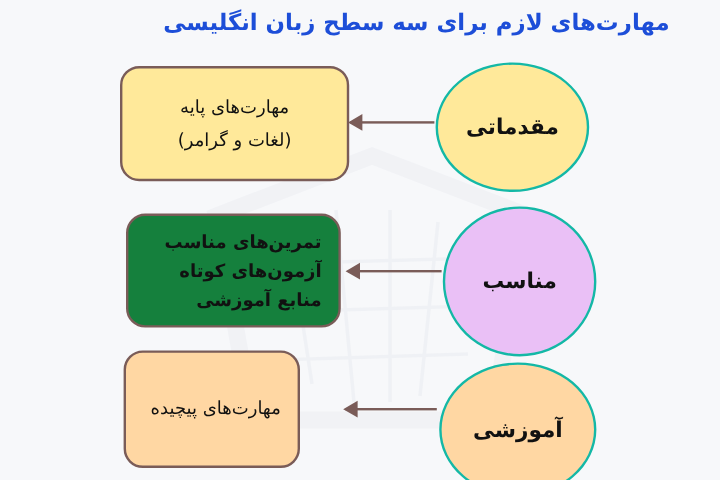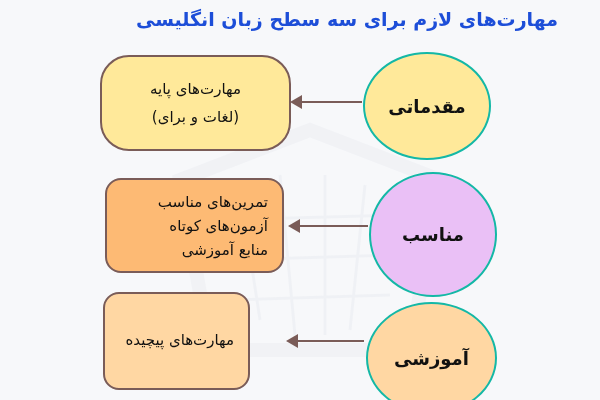--- a/index.html
+++ b/index.html
@@ -18,21 +18,21 @@
     position: absolute; top: 8px; left: 0; width: 600px; text-align: center;
     font-size: 19px; font-weight: bold; color: #1d4ed8; margin-left: 47px;
   }
   .box {
     position: absolute; border: 2px solid #7a5c58; border-radius: 16px;
     box-sizing: border-box; display: flex; flex-direction: column;
     justify-content: center; align-items: flex-start; padding-right: 14px;
     color: #111; font-size: 15px;
   }
   .box .line { line-height: 1.9; white-space: nowrap; }
-  .box.yellow { align-items: center; padding-right: 0; border-radius: 29px; }
+  .box.yellow { align-items: center; padding-right: 0; }
   .circle {
     position: absolute; border: 2px solid #14b8a6; border-radius: 50%;
     box-sizing: border-box; display: flex; align-items: center; justify-content: center;
     font-size: 18px; font-weight: bold; color: #111;
   }
   .arrow {
     position: absolute; height: 2px; background: #7a5c58;
   }
   .arrow::before {
     content: ""; position: absolute; left: -2px; top: -6px;
@@ -53,28 +53,28 @@
       <path d="M70 100 L250 95"></path>
       <path d="M75 140 L245 135"></path>
     <path d="M80 180 L240 175"></path>
   </g>
 </svg>
 
 <div class="title">مهارت‌های لازم برای سه سطح زبان انگلیسی</div>
 
 <div class="box yellow" style="left:100px; top:55px; width:191px; height:96px; background:#ffe99a;">
   <div class="line">مهارت‌های پایه</div>
-  <div class="line">(لغات و برای)</div>
+  <div class="line">(لغات و گرامر)</div>
 </div>
 <div class="arrow" style="left:292px; top:101px; width:70px;"></div>
 <div class="circle" style="left:363px; top:52px; width:128px; height:108px; background:#ffe99a;">
   <span>مقدماتی</span>
 </div>
 
-<div class="box" style="left:105px; top:178px; width:179px; height:95px; background:#fdba74;">
+<div class="box" style="left:105px; top:178px; width:179px; height:95px; background:#15803d;font-weight:bold;">
   <div class="line" style="line-height:1.6">تمرین‌های مناسب</div>
   <div class="line" style="line-height:1.6">آزمون‌های کوتاه</div>
   <div class="line" style="line-height:1.6">منابع آموزشی</div>
 </div>
 <div class="arrow" style="left:290px; top:225px; width:78px;"></div>
 <div class="circle" style="left:369px; top:172px; width:128px; height:125px; background:#eac0f6;">
   <span>مناسب</span>
 </div>
 
 <div class="box" style="left:103px; top:292px; width:147px; height:98px; background:#ffd7a3;">

